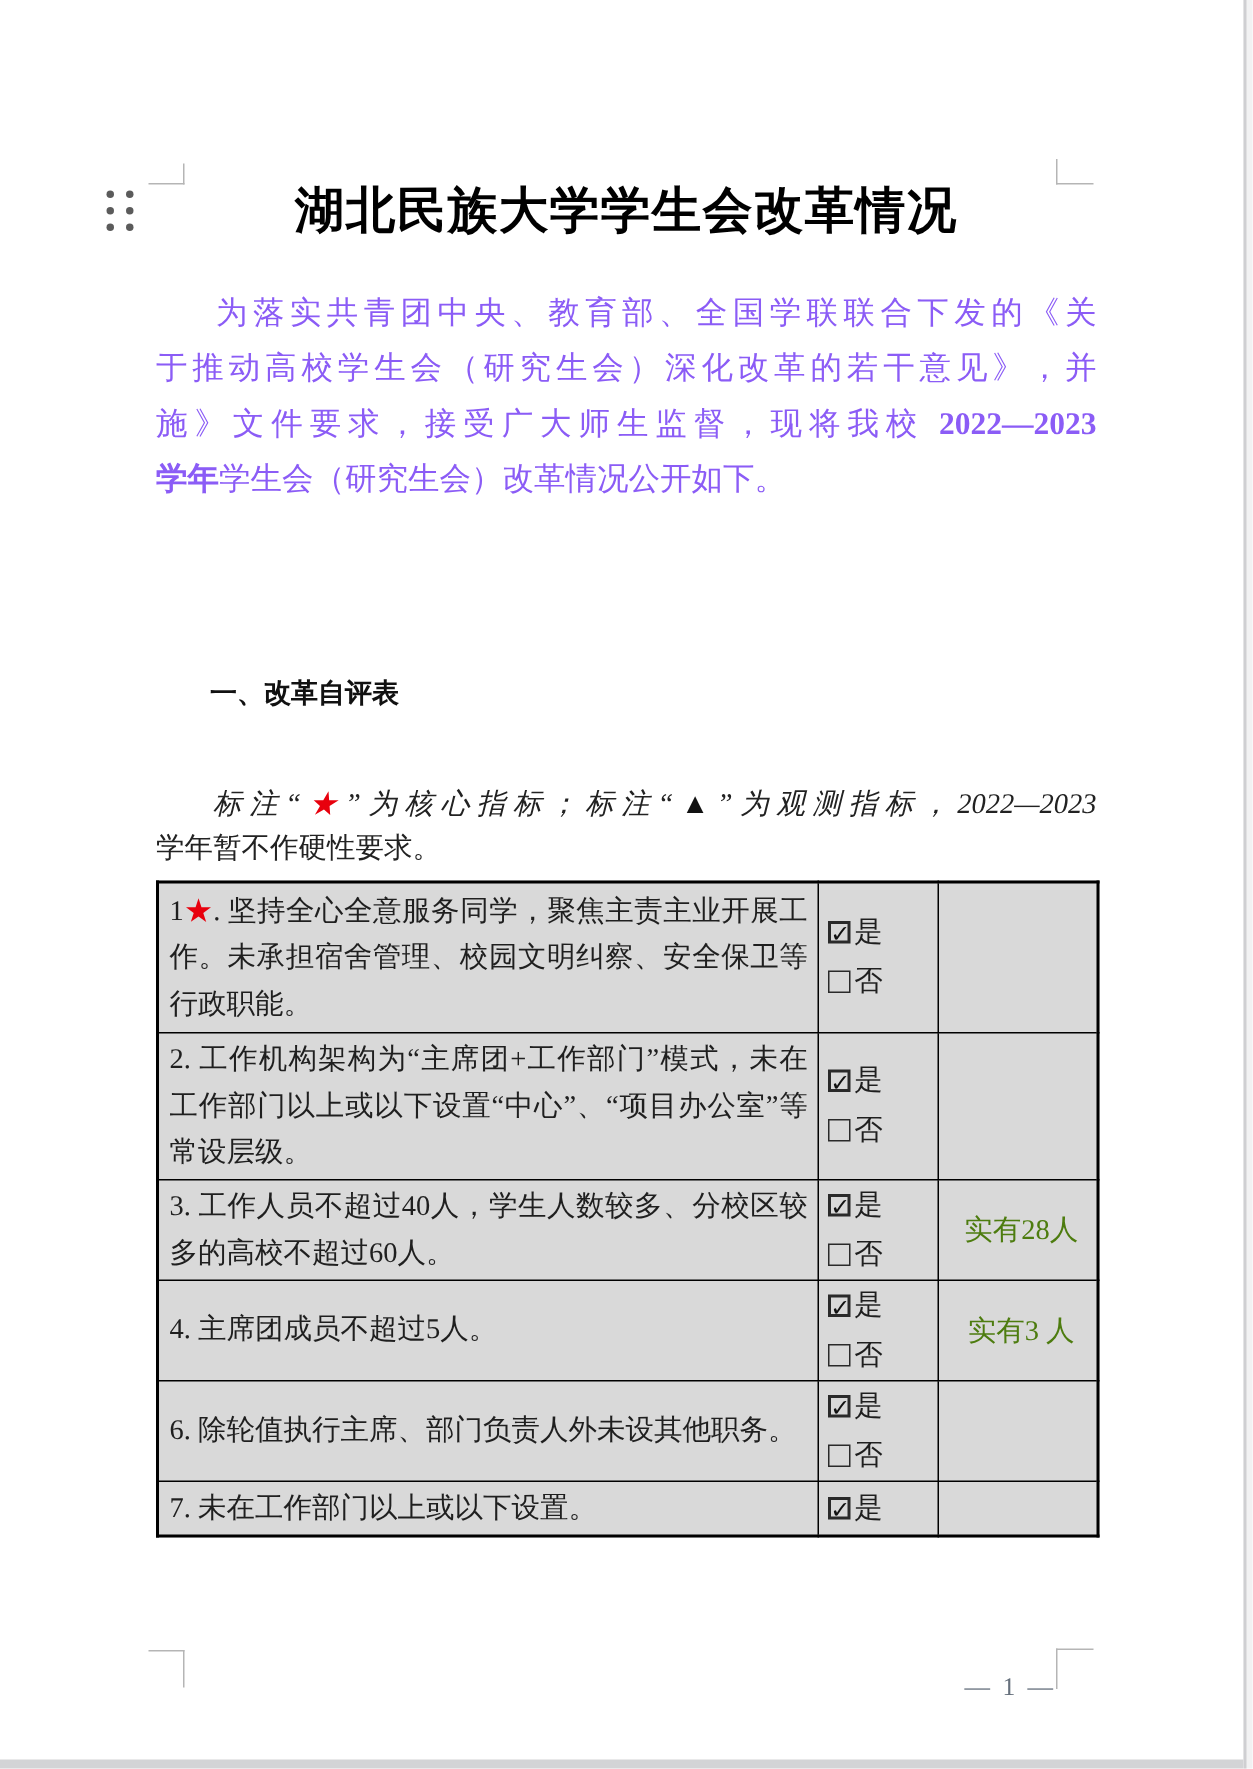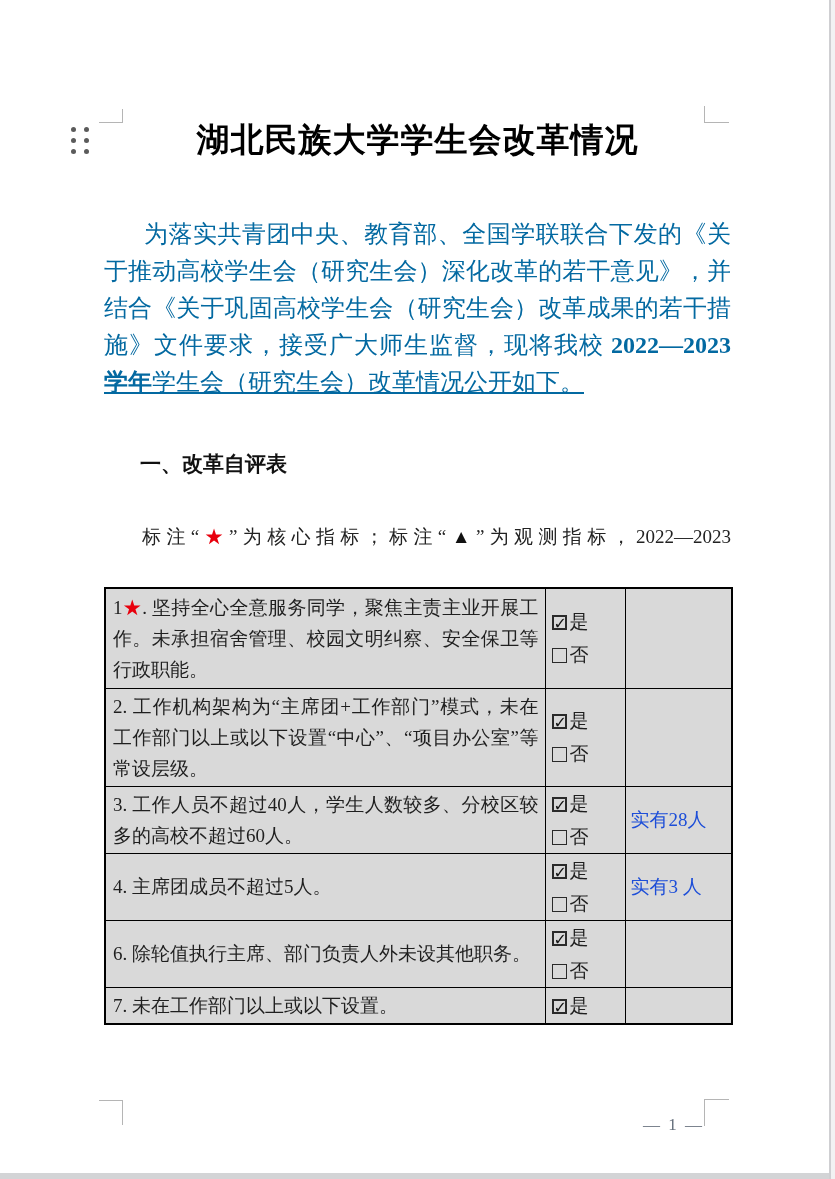--- a/index.html
+++ b/index.html
@@ -20,51 +20,51 @@
 
   .drag-handle { position:absolute; left:71px; top:103px; display:grid;
                  grid-template-columns:5px 5px; grid-template-rows:5px 5px 5px;
                  column-gap:8px; row-gap:6px; cursor:grab; }
   .drag-handle i { width:5px; height:5px; border-radius:50%; background:#5b5b5b; }
 
   .doc-title { position:absolute; left:104px; top:94px; width:627px; text-align:center;
                font-family:"Liberation Sans", sans-serif; font-weight:bold;
                font-size:33px; letter-spacing:1px; color:#000; }
 
-  .para { position:absolute; left:104px; top:192px; width:627px;
-          font-size:24px; color:#0369a1; }
+  .para { position:absolute; left:104px; top:166px; width:627px;
+          font-size:21px; color:#8b5cf6; }
   .para .pline { line-height:37px; height:37px; text-align:justify; text-align-last:justify;
                  text-justify:inter-character; white-space:nowrap; }
   .para .pline.first { padding-left:40px; }
-  .para .pline.last { text-align-last:left;text-decoration:underline; }
+  .para .pline.last { text-align-last:left; }
   .para b { font-family:"Liberation Serif", serif; }
 
   .h1 { position:absolute; left:104px; top:426px; width:627px; padding-left:36px;
-        font-family:"Liberation Sans", sans-serif; font-weight:bold; font-size:21px; color:#111; }
+        font-family:"Liberation Sans", sans-serif; font-weight:bold; font-size:18px; color:#111; }
   .h2 { position:absolute; left:104px; top:458px; width:627px; padding-left:31px;
         font-size:23px; font-weight:normal; color:#1a1a1a; }
 
   .note { position:absolute; left:104px; top:498px; width:627px; font-size:19px; color:#222; }
   .note .nline { line-height:29px; height:29px; }
-  .note .nline.first { text-align:justify; text-align-last:justify; text-justify:inter-character; padding-left:38px; }
+  .note .nline.first { text-align:justify; text-align-last:justify; text-justify:inter-character; padding-left:38px;font-style:italic; }
   .note .star { color:#e8000d; }
   .note .tri { color:#111; }
 
   
   table.self-eval { position:absolute; left:104px; top:563px; width:627px;
                     border-collapse:collapse; border:2px solid #000; background:#d9d9d9;
                     table-layout:fixed; }
   table.self-eval td, table.self-eval th { border:1px solid #000; vertical-align:middle; }
   col.c1 { width:440px; } col.c2 { width:80px; } col.c3 { width:107px; }
   th { font-weight:normal; font-size:20px; text-align:center; height:28px; color:#1a1a1a; }
   td.c-ind { font-size:19px; line-height:31px; padding:2px 6px 2px 7px;
              text-align:justify; text-justify:inter-character; color:#1f1f1f; }
   td.c-con { font-size:19px; padding-left:6px; color:#1f1f1f; }
   td.c-con .cline { line-height:33px; white-space:nowrap; }
-  td.c-rem { font-size:19px; padding-left:5px; color:#1d4ed8; }
+  td.c-rem { font-size:19px; padding-left:5px; color:#4d7c0f;text-align:center; }
   tr.r1 { height:100px; } tr.r2 { height:87px; } tr.r3 { height:62px; }
   tr.r4 { height:61px;padding-left:46px; } tr.r5 { height:61px; } tr.r6 { height:64px; } tr.r7 { height:28px; }
   .row-star { color:#e8000d; }
 
   .cb { display:inline-block; width:15px; height:15px; border:1px solid #2a2a2a;
         margin-right:3px; vertical-align:-2px; position:relative; background:transparent; }
   .cb.checked { border-width:2px; }
   .cb.checked::after { content:"✓"; position:absolute; left:0px; top:-10px;
                        font-size:16px; font-weight:bold; color:#111;
                        font-family:"DejaVu Sans", sans-serif; }
@@ -89,29 +89,29 @@
       <i></i>
       <i></i>
       <i></i>
   </div>
 
   <div class="doc-title">湖北民族大学学生会改革情况</div>
 
   <div class="para">
     <div class="pline first">为落实共青团中央、教育部、全国学联联合下发的《关</div>
     <div class="pline">于推动高校学生会（研究生会）深化改革的若干意见》，并</div>
-    <div class="pline">结合《关于巩固高校学生会（研究生会）改革成果的若干措</div>
     <div class="pline"><span>施》文件要求，接受广大师生监督，现将我校</span> <b>2022—2023</b></div>
     <div class="pline last"><b>学年</b><span>学生会（研究生会）改革情况公开如下。</span></div>
   </div>
 
   <div class="h1">一、改革自评表</div>
 
   <div class="note">
     <div class="nline first"><span>标注“</span><span class="star">★</span><span>”为核心指标；标注“</span><span class="tri">▲</span><span>”为观测指标，</span><span>2022—2023</span></div>
+    <div class="nline">学年暂不作硬性要求。</div>
   </div>
 
   <table class="self-eval">
     <colgroup>
         <col class="c1">
         <col class="c2">
         <col class="c3">
       </colgroup>
     <tbody>
 

